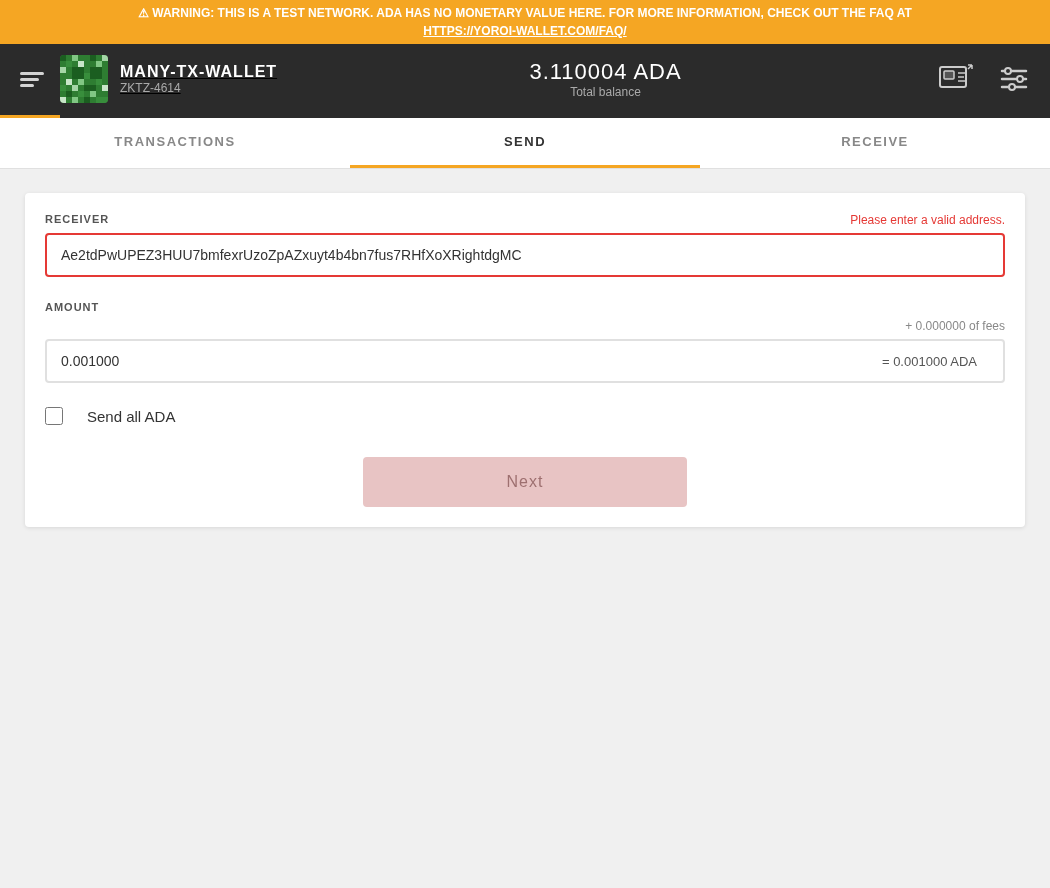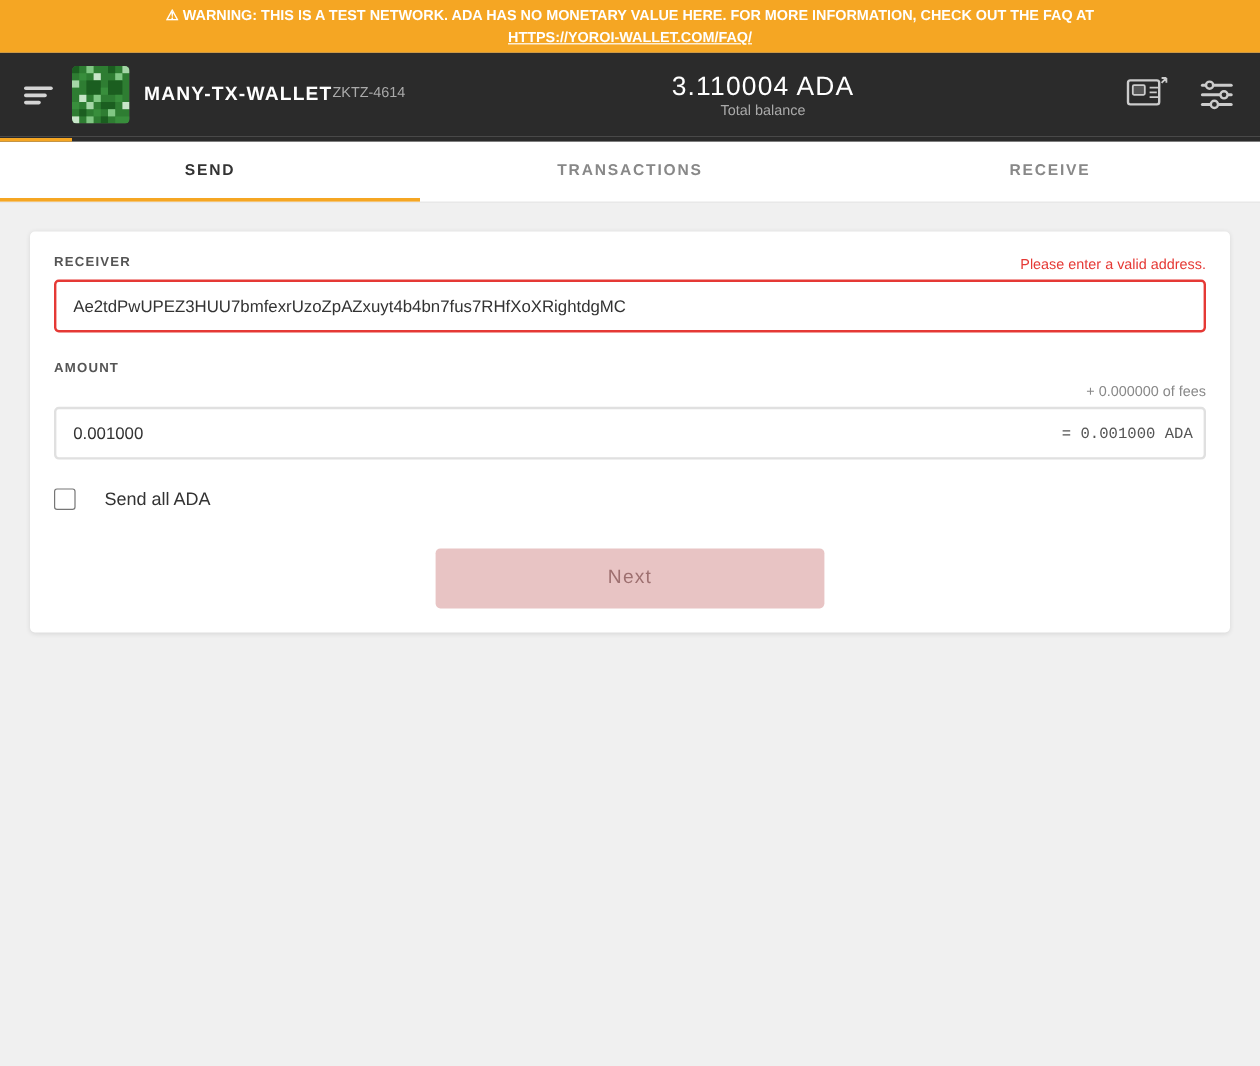--- a/index.html
+++ b/index.html
@@ -45,21 +45,22 @@
       width: 48px;
       height: 48px;
       border-radius: 4px;
       overflow: hidden;
       background: #444;
       display: flex;
       flex-wrap: wrap;
     }
     .wallet-name-section {
       display: flex;
-      flex-direction: row;
+      flex-direction: column;
+      text-decoration: underline;
     }
     .wallet-name {
       color: white;
       font-size: 16px;
       font-weight: 600;
       letter-spacing: 1px;
     }
     .wallet-id {
       color: #aaa;
       font-size: 12px;
@@ -197,24 +198,23 @@
       padding: 12px 14px;
       border: 2px solid #e0e0e0;
       border-radius: 4px;
       font-size: 14px;
       color: #333;
       outline: none;
       font-family: inherit;
     }
     .amount-equivalent {
       position: absolute;
-      right: 11px;
+      right: 28px;
       font-size: 13px;
       color: #555;
-      font-family: Liberation Mono, monospace;
     }
 
     
     .checkbox-row {
       display: flex;
       align-items: center;
       gap: 24px;
       margin-bottom: 32px;
     }
     .checkbox-input {
@@ -348,22 +348,22 @@
         <circle cx="22" cy="16" r="3" fill="#2b2b2b" stroke="#ccc" stroke-width="2"></circle>
         <circle cx="14" cy="24" r="3" fill="#2b2b2b" stroke="#ccc" stroke-width="2"></circle>
       </svg>
     </button>
   </div>
 </div>
 
 <div class="header-underline"></div>
 
 <div class="nav-tabs">
+  <div class="nav-tab">TRANSACTIONS</div>
   <div class="nav-tab active">SEND</div>
-  <div class="nav-tab">TRANSACTIONS</div>
   <div class="nav-tab">RECEIVE</div>
 </div>
 
 <div class="main-content">
   <div class="send-card">
 
     <div class="form-group">
       <div class="form-row">
         <label class="form-label">RECEIVER</label>
         <span class="form-error">Please enter a valid address.</span>

